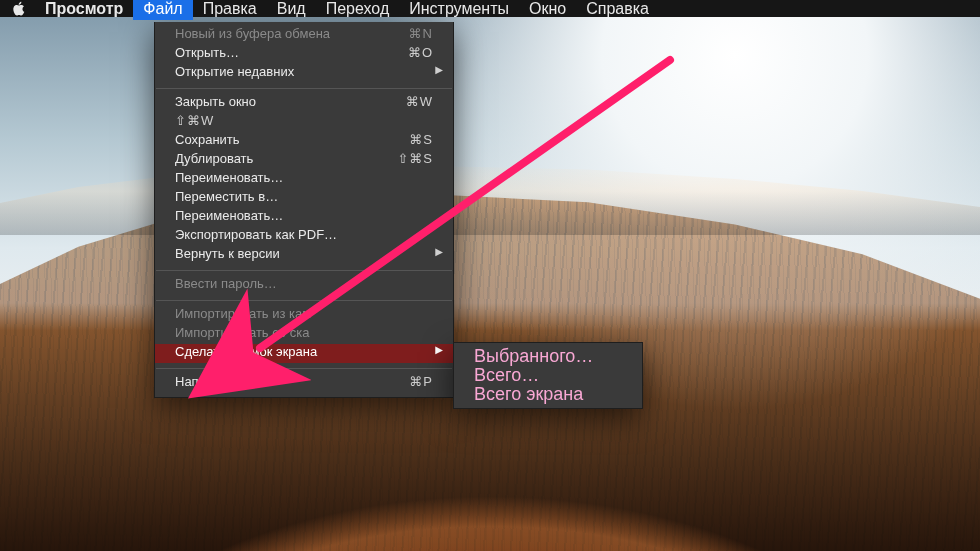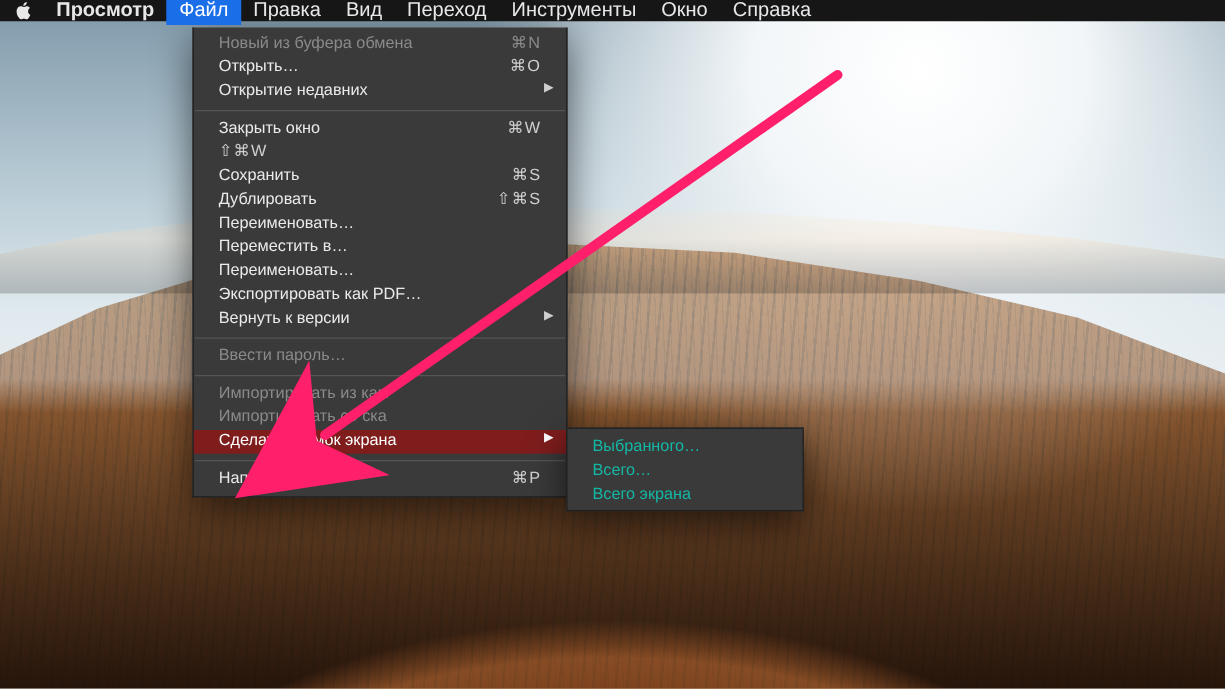--- a/index.html
+++ b/index.html
@@ -74,21 +74,21 @@
   .sub-arrow { position: absolute; right: 10px; font-size: 10px; color: #cfcfcf; }
 
   
   .submenu {
     position: absolute;
     top: 342px; left: 453px;
     width: 190px;
     background: #3a3a3a;
     border: 1px solid #1e1e1e;
     box-shadow: 0 10px 30px rgba(0,0,0,0.6);
-    color: #14b8a6; font-size: 13px;
+    color: #f9a8d4; font-size: 18px;
     padding: 4px 0;
     z-index: 95;
   }
   .submenu .row { display:flex; align-items:center; height:19px; padding: 0 20px; }
 
   
   .annotation { position: absolute; top: 0; left: 0; z-index: 200; pointer-events: none; }
 </style>
 </head>
 <body>

